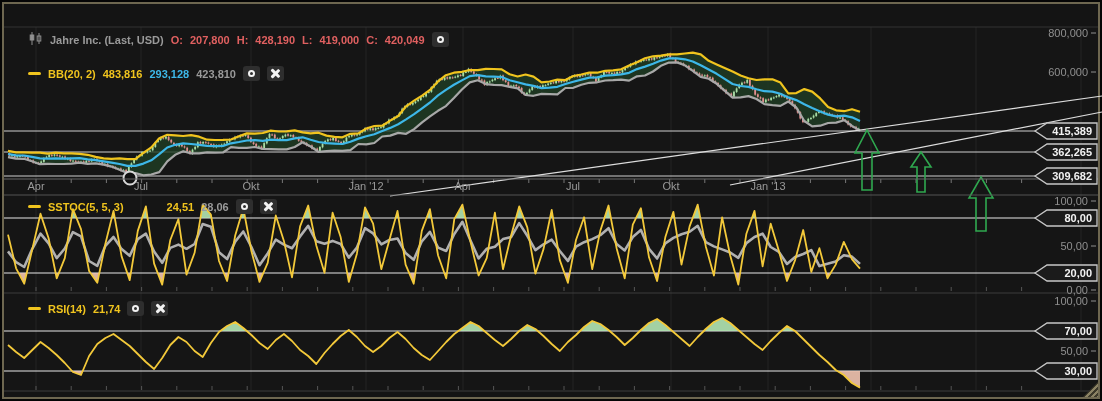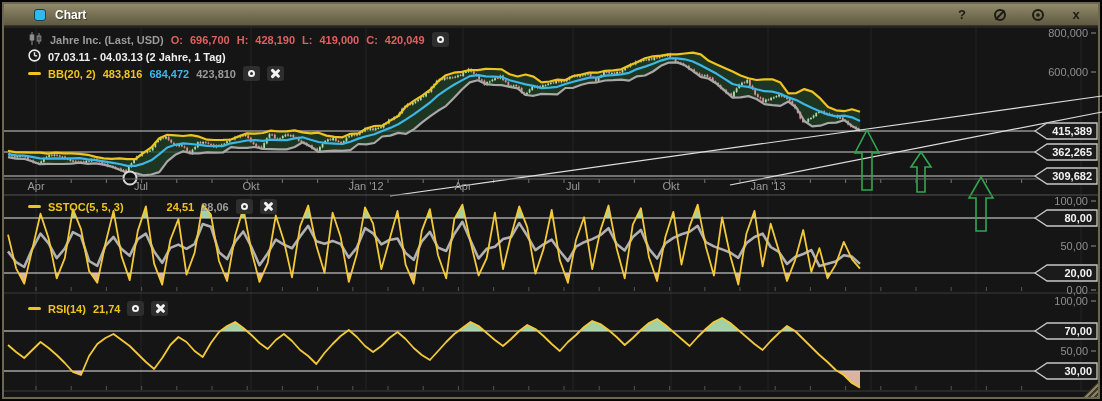--- a/index.html
+++ b/index.html
@@ -849,80 +849,50 @@
       <text x="36" y="190" text-anchor="middle" font-size="11" fill="#9a9a9a">Apr</text>
       <text x="141" y="190" text-anchor="middle" font-size="11" fill="#9a9a9a">Jul</text>
       <text x="251" y="190" text-anchor="middle" font-size="11" fill="#9a9a9a">Okt</text>
       <text x="366" y="190" text-anchor="middle" font-size="11" fill="#9a9a9a">Jan '12</text>
       <text x="463" y="190" text-anchor="middle" font-size="11" fill="#9a9a9a">Apr</text>
       <text x="573" y="190" text-anchor="middle" font-size="11" fill="#9a9a9a">Jul</text>
       <text x="671" y="190" text-anchor="middle" font-size="11" fill="#9a9a9a">Okt</text>
       <text x="768" y="190" text-anchor="middle" font-size="11" fill="#9a9a9a">Jan '13</text>
     </svg>
 
-  <div class="titlebar">
-    <div class="title-icon"></div>
-    <div class="title-text">Chart</div>
-    <div class="tb-btns">
-      <div class="tb-btn">?</div>
-      <div class="tb-btn">
-        <svg width="14" height="14" viewBox="0 0 14 14">
-            <circle cx="7" cy="7" r="5" fill="none" stroke="#1d1c12" stroke-width="2"></circle>
-            <line x1="2.5" y1="11.5" x2="11.5" y2="2.5" stroke="#1d1c12" stroke-width="2"></line>
-          </svg>
-      </div>
-      <div class="tb-btn">
-        <svg width="14" height="14" viewBox="0 0 14 14">
-            <circle cx="7" cy="7" r="5" fill="none" stroke="#1d1c12" stroke-width="2"></circle>
-            <circle cx="7" cy="7" r="1.8" fill="#1d1c12"></circle>
-          </svg>
-      </div>
-      <div class="tb-btn">x</div>
-    </div>
-  </div>
 
   <div class="legend" style="left:28px;top:32px;z-index:5;">
     <span>
       <svg width="15" height="13" viewBox="0 0 15 13">
           <g stroke="#909090" fill="#909090">
             <line x1="4" y1="0" x2="4" y2="13" stroke-width="1"></line>
             <rect x="2.2" y="3" width="3.6" height="5"></rect>
             <line x1="11" y1="1" x2="11" y2="12" stroke-width="1"></line>
             <rect x="9.2" y="4" width="3.6" height="5" fill="none"></rect>
           </g>
         </svg>
     </span>
     <span style="color:#9a9a9a;">Jahre Inc. (Last, USD)</span>
     <span style="color:#e06060;">O:</span>
-    <span style="color:#e06060;">696,700</span>
+    <span style="color:#e06060;">207,800</span>
     <span style="color:#e06060;">H:</span>
     <span style="color:#e06060;">428,190</span>
     <span style="color:#e06060;">L:</span>
     <span style="color:#e06060;">419,000</span>
     <span style="color:#e06060;">C:</span>
     <span style="color:#e06060;">420,049</span>
     <span class="lbtn">
         <span class="ring"></span>
       </span>
   </div>
-  <div class="legend" style="left:28px;top:49px;z-index:5;">
-    <span>
-      <svg width="13" height="13" viewBox="0 0 13 13">
-          <circle cx="6.5" cy="6.5" r="5.4" fill="none" stroke="#e8e8e8" stroke-width="1.6"></circle>
-          <line x1="6.5" y1="6.8" x2="6.5" y2="3.2" stroke="#e8e8e8" stroke-width="1.4"></line>
-          <line x1="6.5" y1="6.8" x2="9.2" y2="6.8" stroke="#e8e8e8" stroke-width="1.4"></line>
-        </svg>
-    </span>
-    <span style="color:#eeeeee;">07.03.11 - 04.03.13 (2 Jahre, 1 Tag)</span>
-  </div>
   <div class="legend" style="left:28px;top:66px;z-index:5;">
     <span class="dash"></span>
     <span style="color:#f0c41e;">BB(20, 2)</span>
     <span style="color:#f0c41e;">483,816</span>
-    <span style="color:#3db7e8;">684,472</span>
+    <span style="color:#3db7e8;">293,128</span>
     <span style="color:#9a9a9a;">423,810</span>
     <span class="lbtn">
         <span class="ring"></span>
       </span>
     <span class="lbtn">
         <span class="xmark"></span>
       </span>
   </div>
 
   <div class="legend" style="left:28px;top:199px;z-index:5;align-items:center;">

